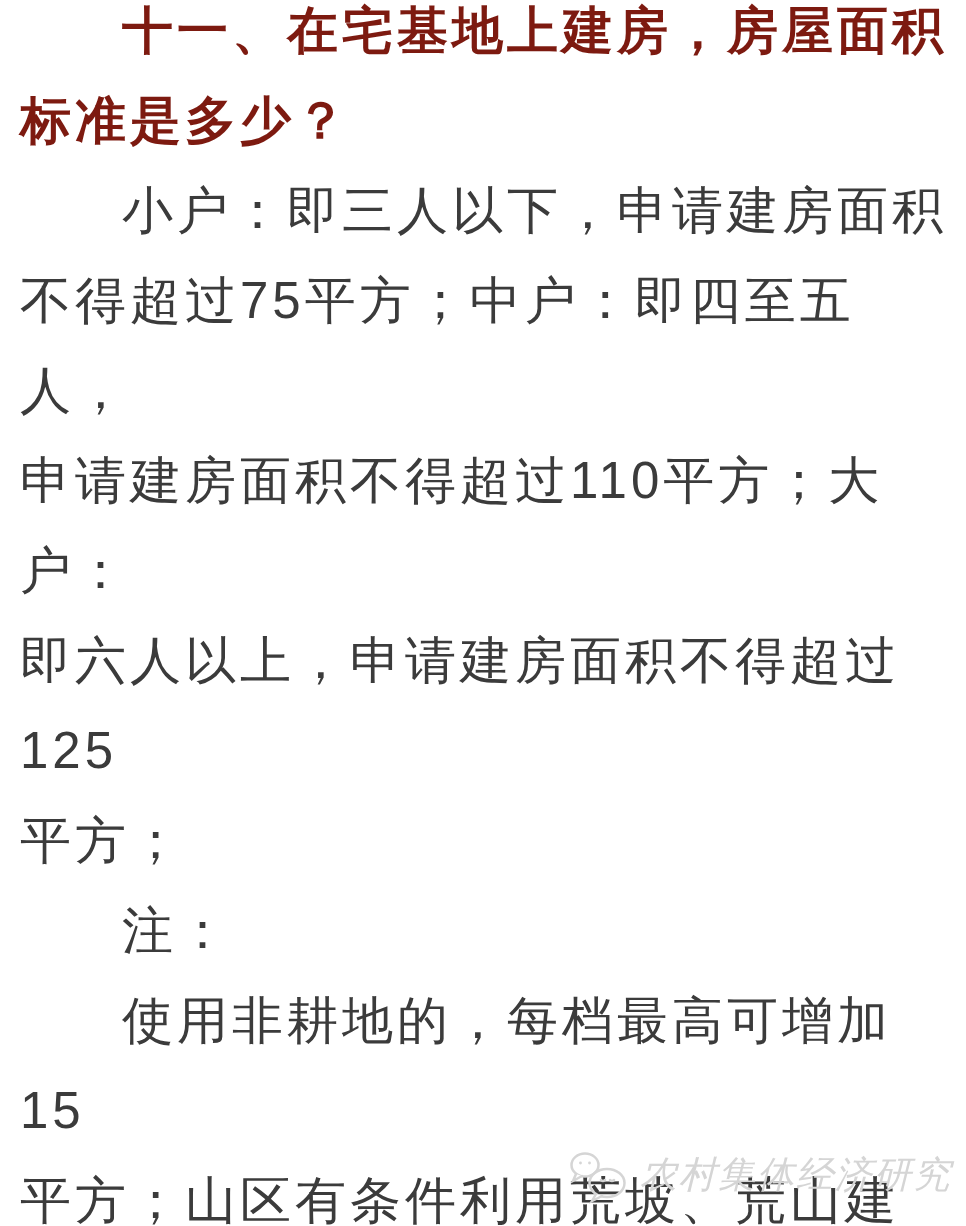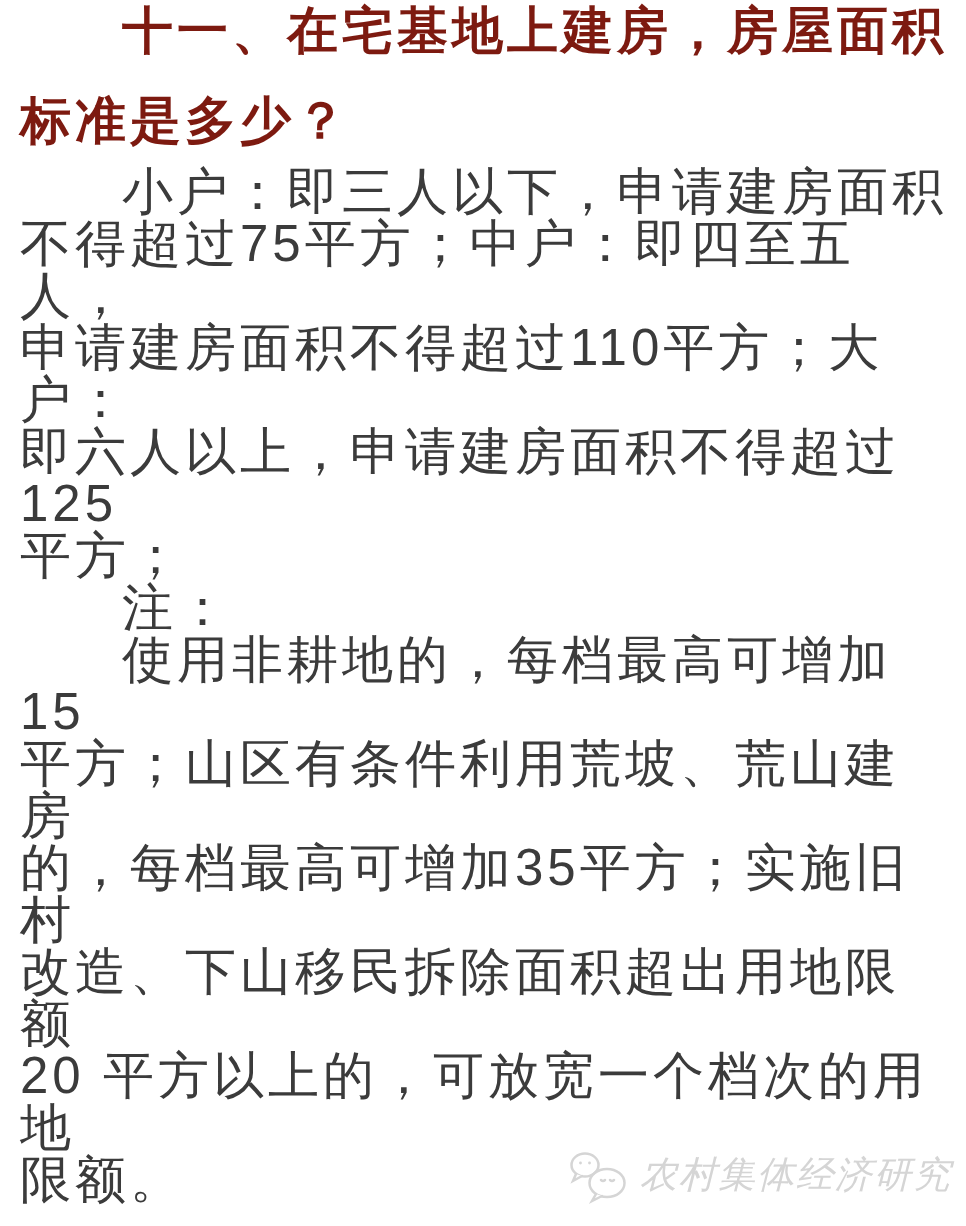--- a/index.html
+++ b/index.html
@@ -25,21 +25,21 @@
     letter-spacing: 4px;
     font-weight: bold;
     color: #7d1a10;
     text-indent: 2em;
     white-space: pre-line;
     font-family: "Liberation Sans", "DejaVu Sans", sans-serif;
   }
   .article-paragraph {
     margin: 0;
     font-size: 51px;
-    line-height: 52px;
+    line-height: 90px;
     letter-spacing: 4px;
     font-weight: 300;
     color: #3b3b3b;
     text-indent: 2em;
     white-space: pre-line;
     font-family: "Liberation Sans", "DejaVu Sans", sans-serif;
   }
   .watermark {
     position: absolute;
     right: 14px;

